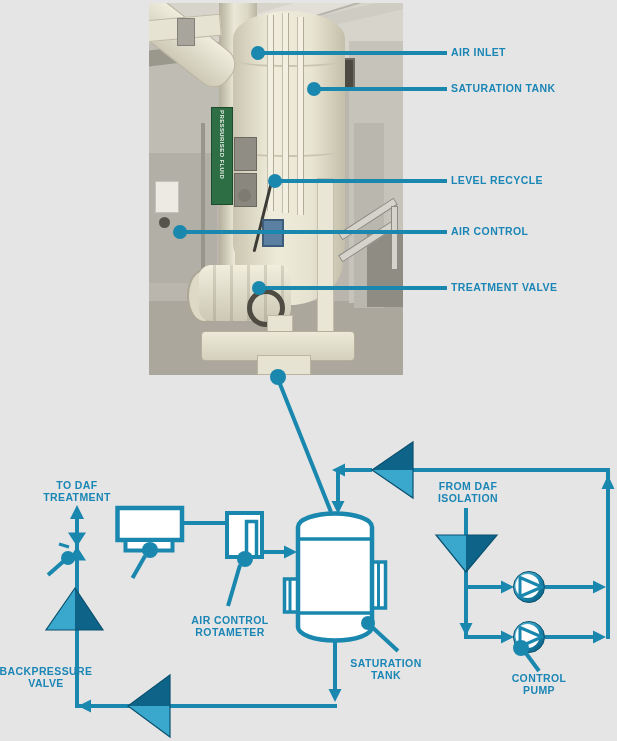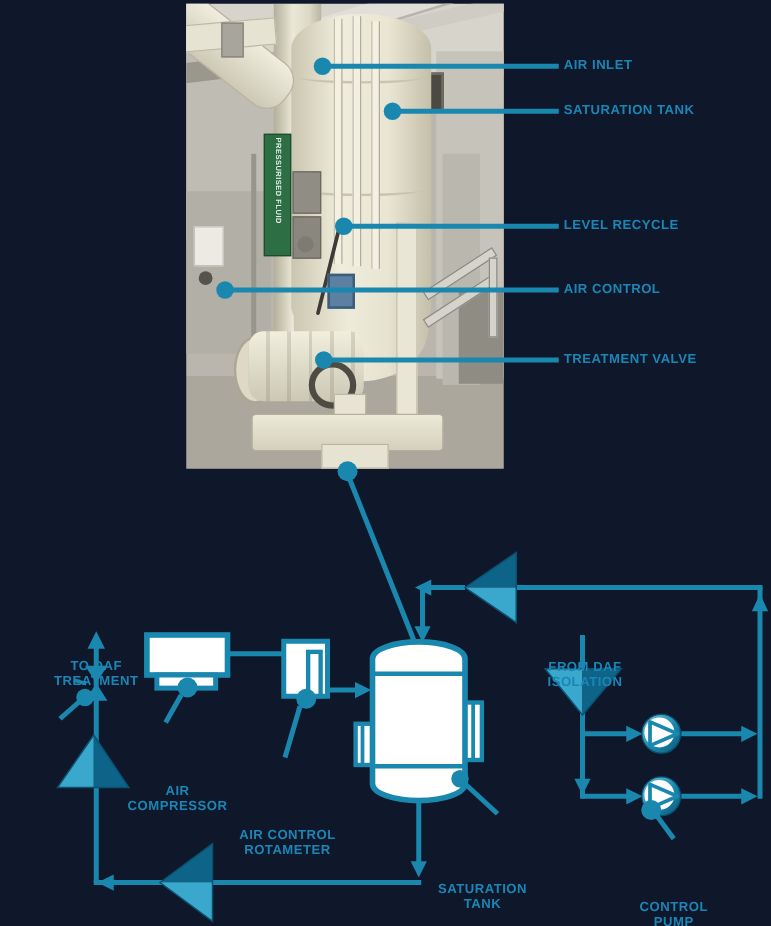--- a/index.html
+++ b/index.html
@@ -1,22 +1,22 @@
 <!DOCTYPE html>
 <html style="--accent-line: #1a88ae; --accent-text: #1b86b5; --triangle-light: #3aa8cd; --triangle-dark: #0e6488;"><head>
 <meta charset="utf-8">
 <style>
   html,body{margin:0;padding:0;background:#ffffff;}
-  #stage{position:relative;width:617px;height:741px;background:#0f172a;overflow:hidden;
+  #stage{position:relative;width:617px;height:741px;background:#e5e5e5;overflow:hidden;
          font-family:"Liberation Sans",sans-serif;}
   
   .lbl{position:absolute;color:var(--accent-text,#1b86b5);font-weight:bold;
        font-size:10.5px;line-height:11.5px;letter-spacing:.4px;white-space:pre-line;z-index:6;}
   .lbl.callout{white-space:nowrap;}
-  .lbl.center{transform:translateX(-50%);text-align:center;margin-top:48px;}
+  .lbl.center{transform:translateX(-50%);text-align:center;}
   
   #overlay{position:absolute;left:0;top:0;z-index:5;}
   .ln{stroke:var(--accent-line,#1a88ae);stroke-width:4;fill:none;}
   .ln.thin{stroke-width:3;}
   .ln.seam{stroke-width:3.5;}
   .arrow{fill:var(--accent-line,#1a88ae);stroke:none;}
   .dot{fill:var(--accent-line,#1a88ae);stroke:none;}
   .sym{stroke:var(--accent-line,#1a88ae);fill:#ffffff;}
   .triL{fill:var(--triangle-light,#3aa8cd);}
   .triD{fill:var(--triangle-dark,#0e6488);}
@@ -254,24 +254,24 @@
   </svg>
 
   <div class="lbl callout" style="left:451px;top:47px">AIR INLET</div>
   <div class="lbl callout" style="left:451px;top:83px">SATURATION TANK</div>
   <div class="lbl callout" style="left:451px;top:175px">LEVEL RECYCLE</div>
   <div class="lbl callout" style="left:451px;top:226px">AIR CONTROL</div>
   <div class="lbl callout" style="left:451px;top:282px">TREATMENT VALVE</div>
 
   <div class="lbl center" style="left:77px;top:480px">TO DAF
 TREATMENT</div>
-  <div class="lbl center" style="left:142px;top:580px">AIR
-COMPRESSOR</div>
   <div class="lbl center" style="left:230px;top:615px">AIR CONTROL
 ROTAMETER</div>
   <div class="lbl center" style="left:386px;top:658px">SATURATION
 TANK</div>
   <div class="lbl center" style="left:468px;top:481px">FROM DAF
 ISOLATION</div>
   <div class="lbl center" style="left:539px;top:673px">CONTROL
 PUMP</div>
+  <div class="lbl center" style="left:46px;top:666px">BACKPRESSURE
+VALVE</div>
 
 </div>
 
 </body></html>

